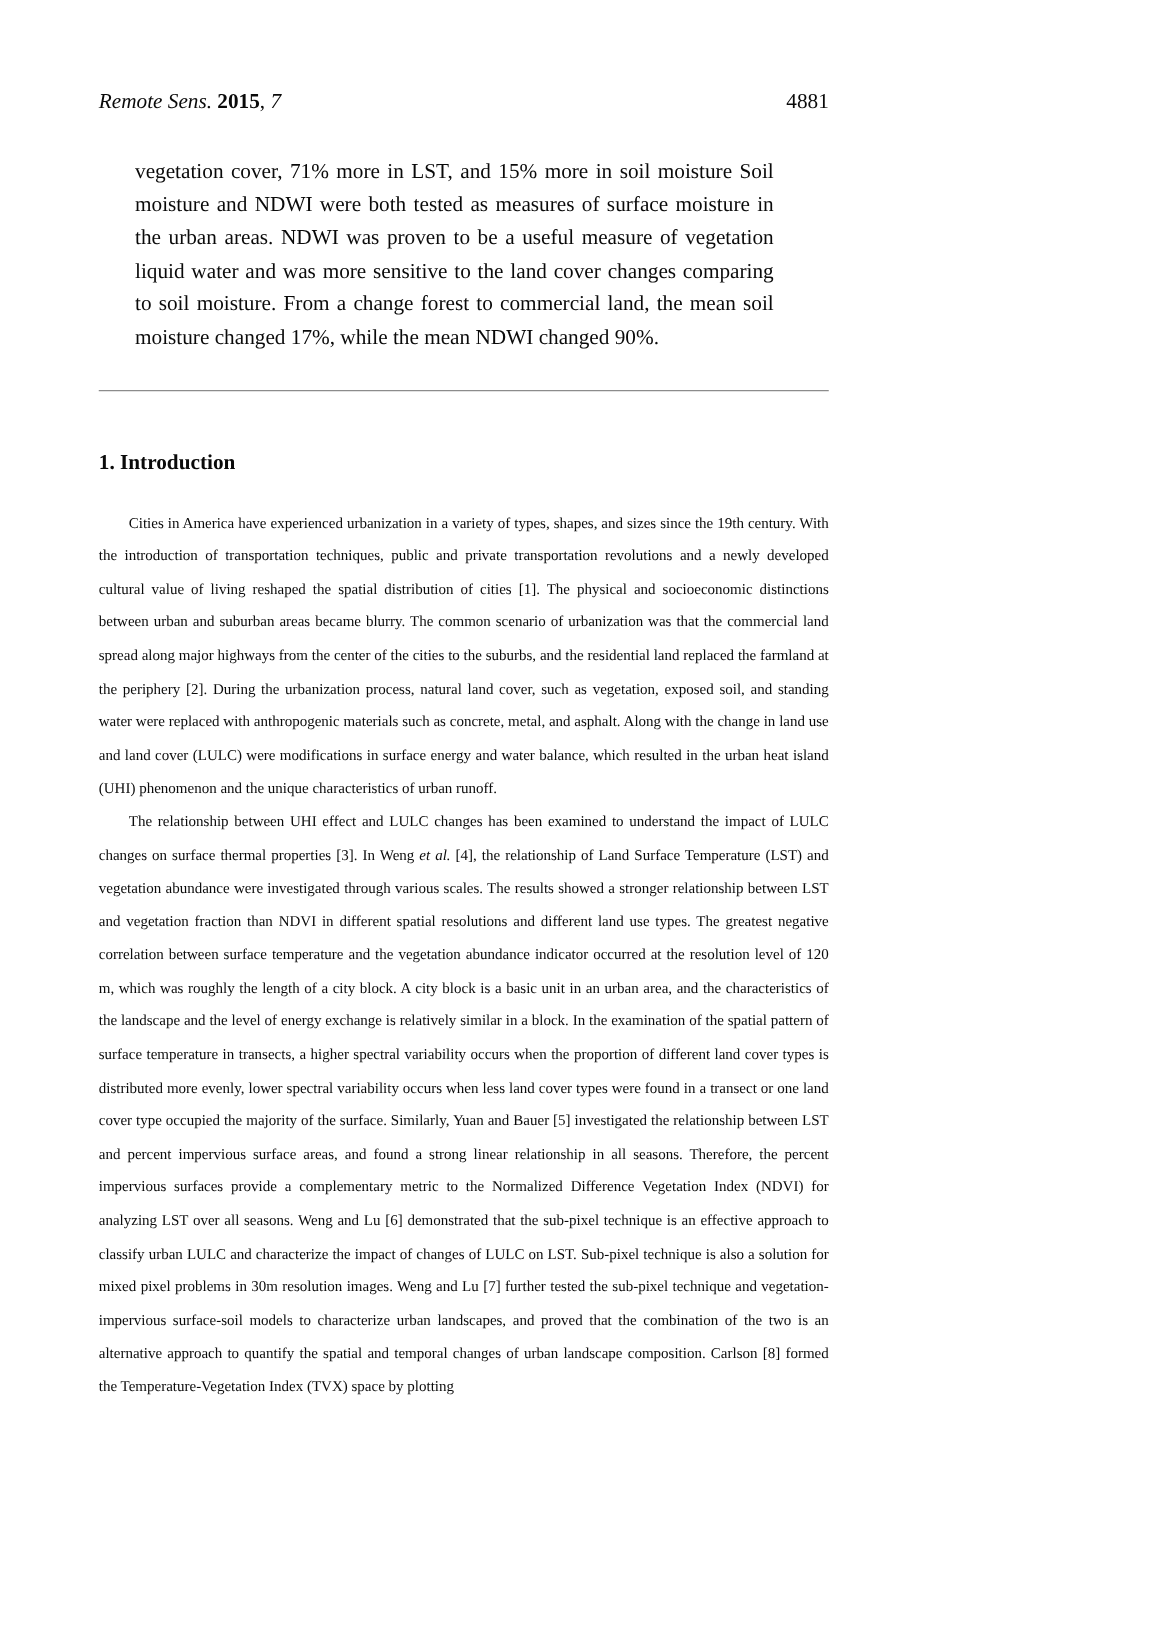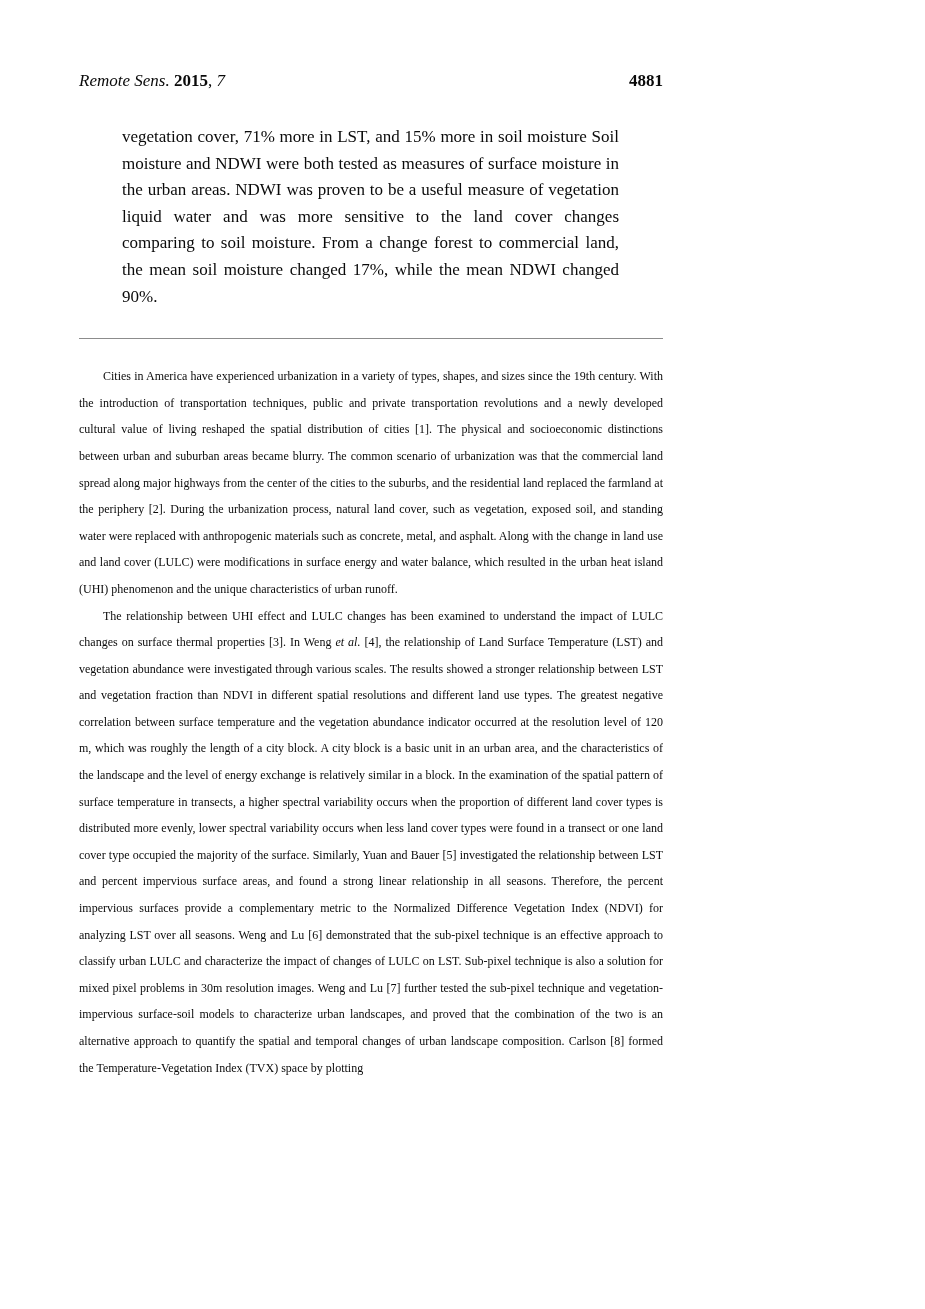--- a/index.html
+++ b/index.html
@@ -20,24 +20,24 @@
   .bold { font-weight: bold; }
 
   .running-head {
     display: flex;
     justify-content: space-between;
     align-items: baseline;
     font-size: 17px;
     line-height: 22px;
     margin-bottom: 32px;
   }
-  .page-number { font-weight: bold; }
+  .page-number { font-weight: normal; }
 
   .abstract-block {
-    margin-left: 43px;
+    margin-left: 29px;
     margin-right: 44px;
   }
   .abstract-text {
     font-size: 17px;
     line-height: 26.6px;
     text-align: justify;
   }
   .keywords {
     margin-top: 20px;
     font-size: 17px;
@@ -79,20 +79,21 @@
     <div class="page-number">4881</div>
   </header>
 
   <section class="abstract-block">
     <p class="abstract-text">vegetation cover, 71% more in LST, and 15% more in soil moisture Soil moisture and NDWI were both tested as measures of surface moisture in the urban areas. NDWI was proven to be a useful measure of vegetation liquid water and was more sensitive to the land cover changes comparing to soil moisture. From a change forest to commercial land, the mean soil moisture changed 17%, while the mean NDWI changed 90%.</p>
   </section>
 
   <hr class="divider">
 
   <main>
+    <h2 class="section-heading">1. Introduction</h2>
 
     <div class="body-copy">
       <p class="body-para">Cities in America have experienced urbanization in a variety of types, shapes, and sizes since the 19th century. With the introduction of transportation techniques, public and private transportation revolutions and a newly developed cultural value of living reshaped the spatial distribution of cities [1]. The physical and socioeconomic distinctions between urban and suburban areas became blurry. The common scenario of urbanization was that the commercial land spread along major highways from the center of the cities to the suburbs, and the residential land replaced the farmland at the periphery [2]. During the urbanization process, natural land cover, such as vegetation, exposed soil, and standing water were replaced with anthropogenic materials such as concrete, metal, and asphalt. Along with the change in land use and land cover (LULC) were modifications in surface energy and water balance, which resulted in the urban heat island (UHI) phenomenon and the unique characteristics of urban runoff.</p>
       <p class="body-para"><span>The relationship between UHI effect and LULC changes has been examined to understand the impact of LULC changes on surface thermal properties [3]. In Weng </span><span class="italic">et al.</span><span> [4], the relationship of Land Surface Temperature (LST) and vegetation abundance were investigated through various scales. The results showed a stronger relationship between LST and vegetation fraction than NDVI in different spatial resolutions and different land use types. The greatest negative correlation between surface temperature and the vegetation abundance indicator occurred at the resolution level of 120 m, which was roughly the length of a city block. A city block is a basic unit in an urban area, and the characteristics of the landscape and the level of energy exchange is relatively similar in a block. In the examination of the spatial pattern of surface temperature in transects, a higher spectral variability occurs when the proportion of different land cover types is distributed more evenly, lower spectral variability occurs when less land cover types were found in a transect or one land cover type occupied the majority of the surface. Similarly, Yuan and Bauer [5] investigated the relationship between LST and percent impervious surface areas, and found a strong linear relationship in all seasons. Therefore, the percent impervious surfaces provide a complementary metric to the Normalized Difference Vegetation Index (NDVI) for analyzing LST over all seasons. Weng and Lu [6] demonstrated that the sub-pixel technique is an effective approach to classify urban LULC and characterize the impact of changes of LULC on LST. Sub-pixel technique is also a solution for mixed pixel problems in 30m resolution images. Weng and Lu [7] further tested the sub-pixel technique and vegetation-impervious surface-soil models to characterize urban landscapes, and proved that the combination of the two is an alternative approach to quantify the spatial and temporal changes of urban landscape composition. Carlson [8] formed the Temperature-Vegetation Index (TVX) space by plotting</span></p>
     </div>
   </main>
 
 </div>
 
 </body></html>

